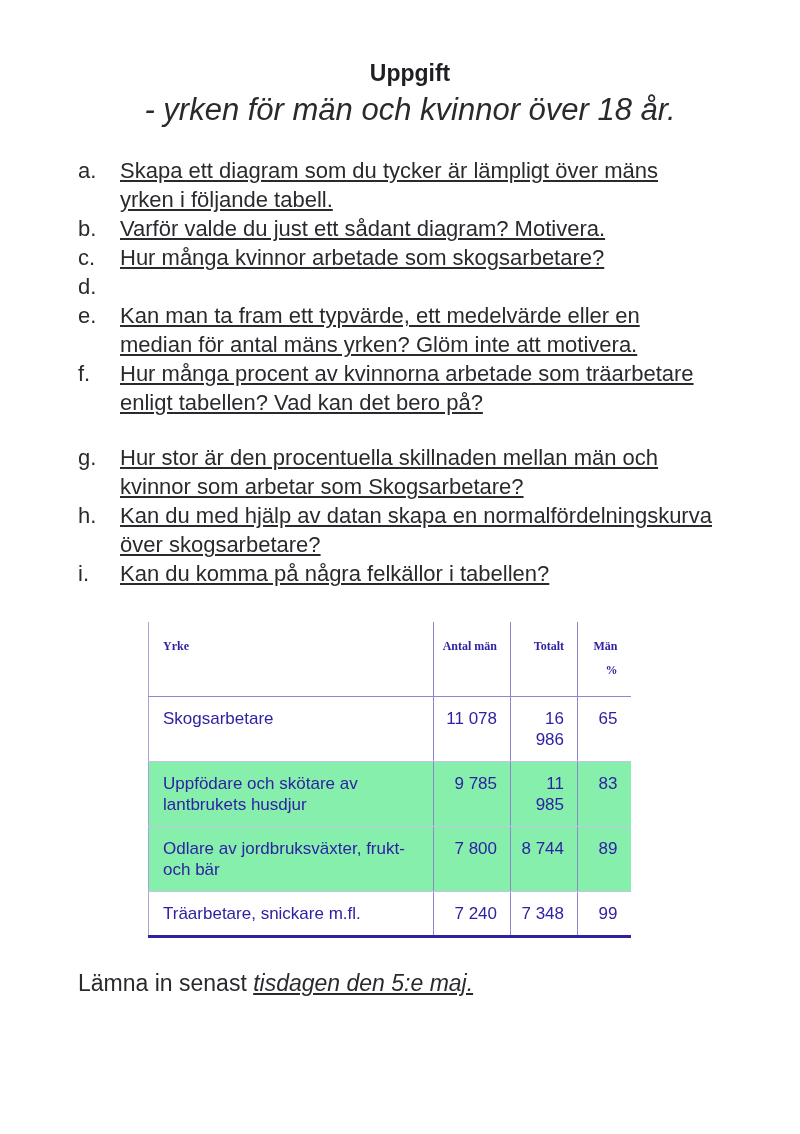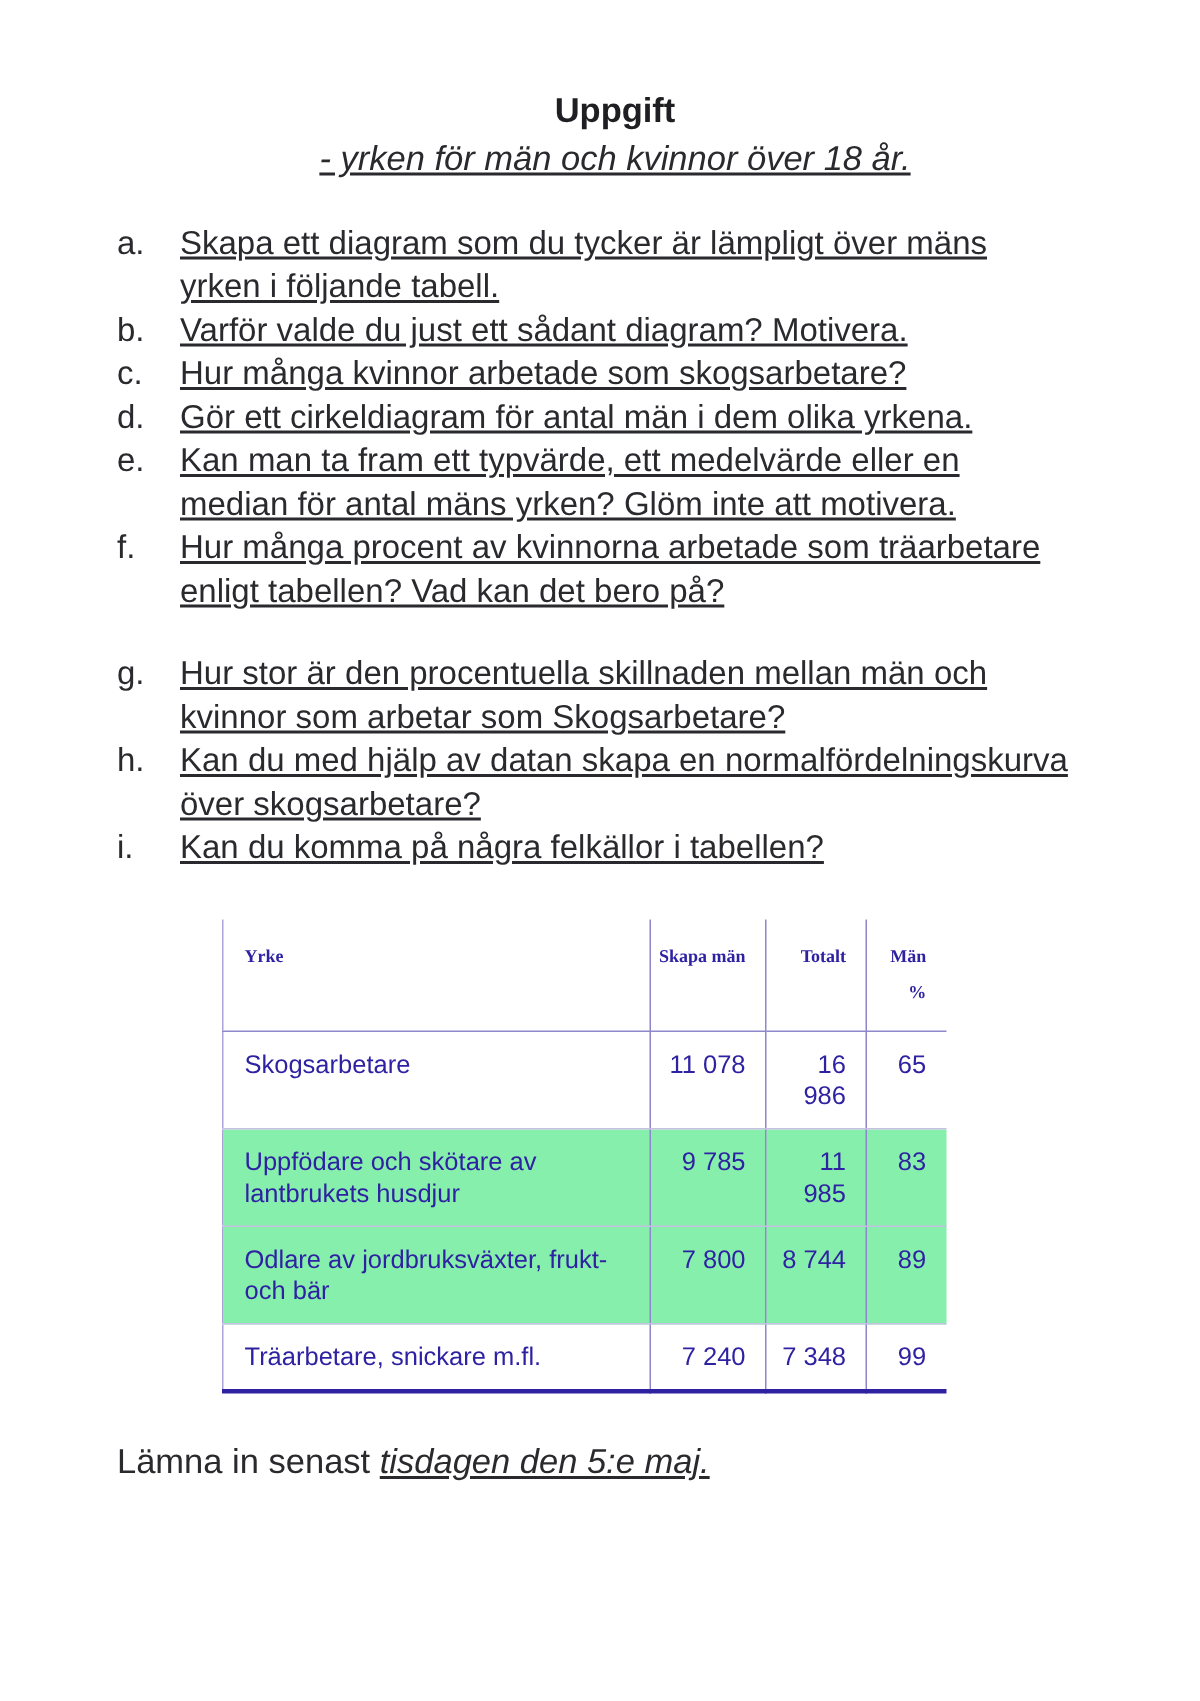--- a/index.html
+++ b/index.html
@@ -21,24 +21,23 @@
 
   
   .doc-header { text-align: center; }
   .doc-title {
     font-size: 23px;
     font-weight: bold;
     color: #1f1f23;
   }
   .doc-subtitle {
     margin-top: 5px;
-    font-size: 23px;
+    font-size: 31px;
     font-style: italic;
     color: #2a2a2e;
-    text-decoration: underline;
   }
 
   
   .doc-intro {
     margin-top: 33px;
     font-size: 23px;
     line-height: 31px;
     font-weight: bold;
     font-style: italic;
     color: #1f1f23;
@@ -126,21 +125,20 @@
     <div class="task">
       <span class="letter">b.</span>
       <span class="text">Varför valde du just ett sådant diagram? Motivera.</span>
     </div>
     <div class="task">
       <span class="letter">c.</span>
       <span class="text">Hur många kvinnor arbetade som skogsarbetare?</span>
     </div>
     <div class="task">
       <span class="letter">d.</span>
-      <span class="text">Gör ett cirkeldiagram för antal män i dem olika yrkena.</span>
     </div>
     <div class="task">
       <span class="letter">e.</span>
       <span class="text">Kan man ta fram ett typvärde, ett medelvärde eller en median för antal mäns yrken? Glöm inte att motivera.</span>
     </div>
     <div class="task">
       <span class="letter">f.</span>
       <span class="text">Hur många procent av kvinnorna arbetade som träarbetare enligt tabellen? Vad kan det bero på?</span>
     </div>
   </div>
@@ -164,21 +162,21 @@
     <table class="data-table">
       <colgroup>
         <col class="c-yrke">
           <col class="c-antal">
           <col class="c-totalt">
           <col class="c-man">
       </colgroup>
       <thead>
         <tr>
           <th class="label">Yrke</th>
-          <th class="num">Skapa män</th>
+          <th class="num">Antal män</th>
           <th class="num">Totalt</th>
           <th class="num">Män %</th>
         </tr>
       </thead>
       <tbody>
         <tr>
           <td class="label">Skogsarbetare</td>
           <td class="num">11 078</td>
           <td class="num">16 986</td>
           <td class="num">65</td>

